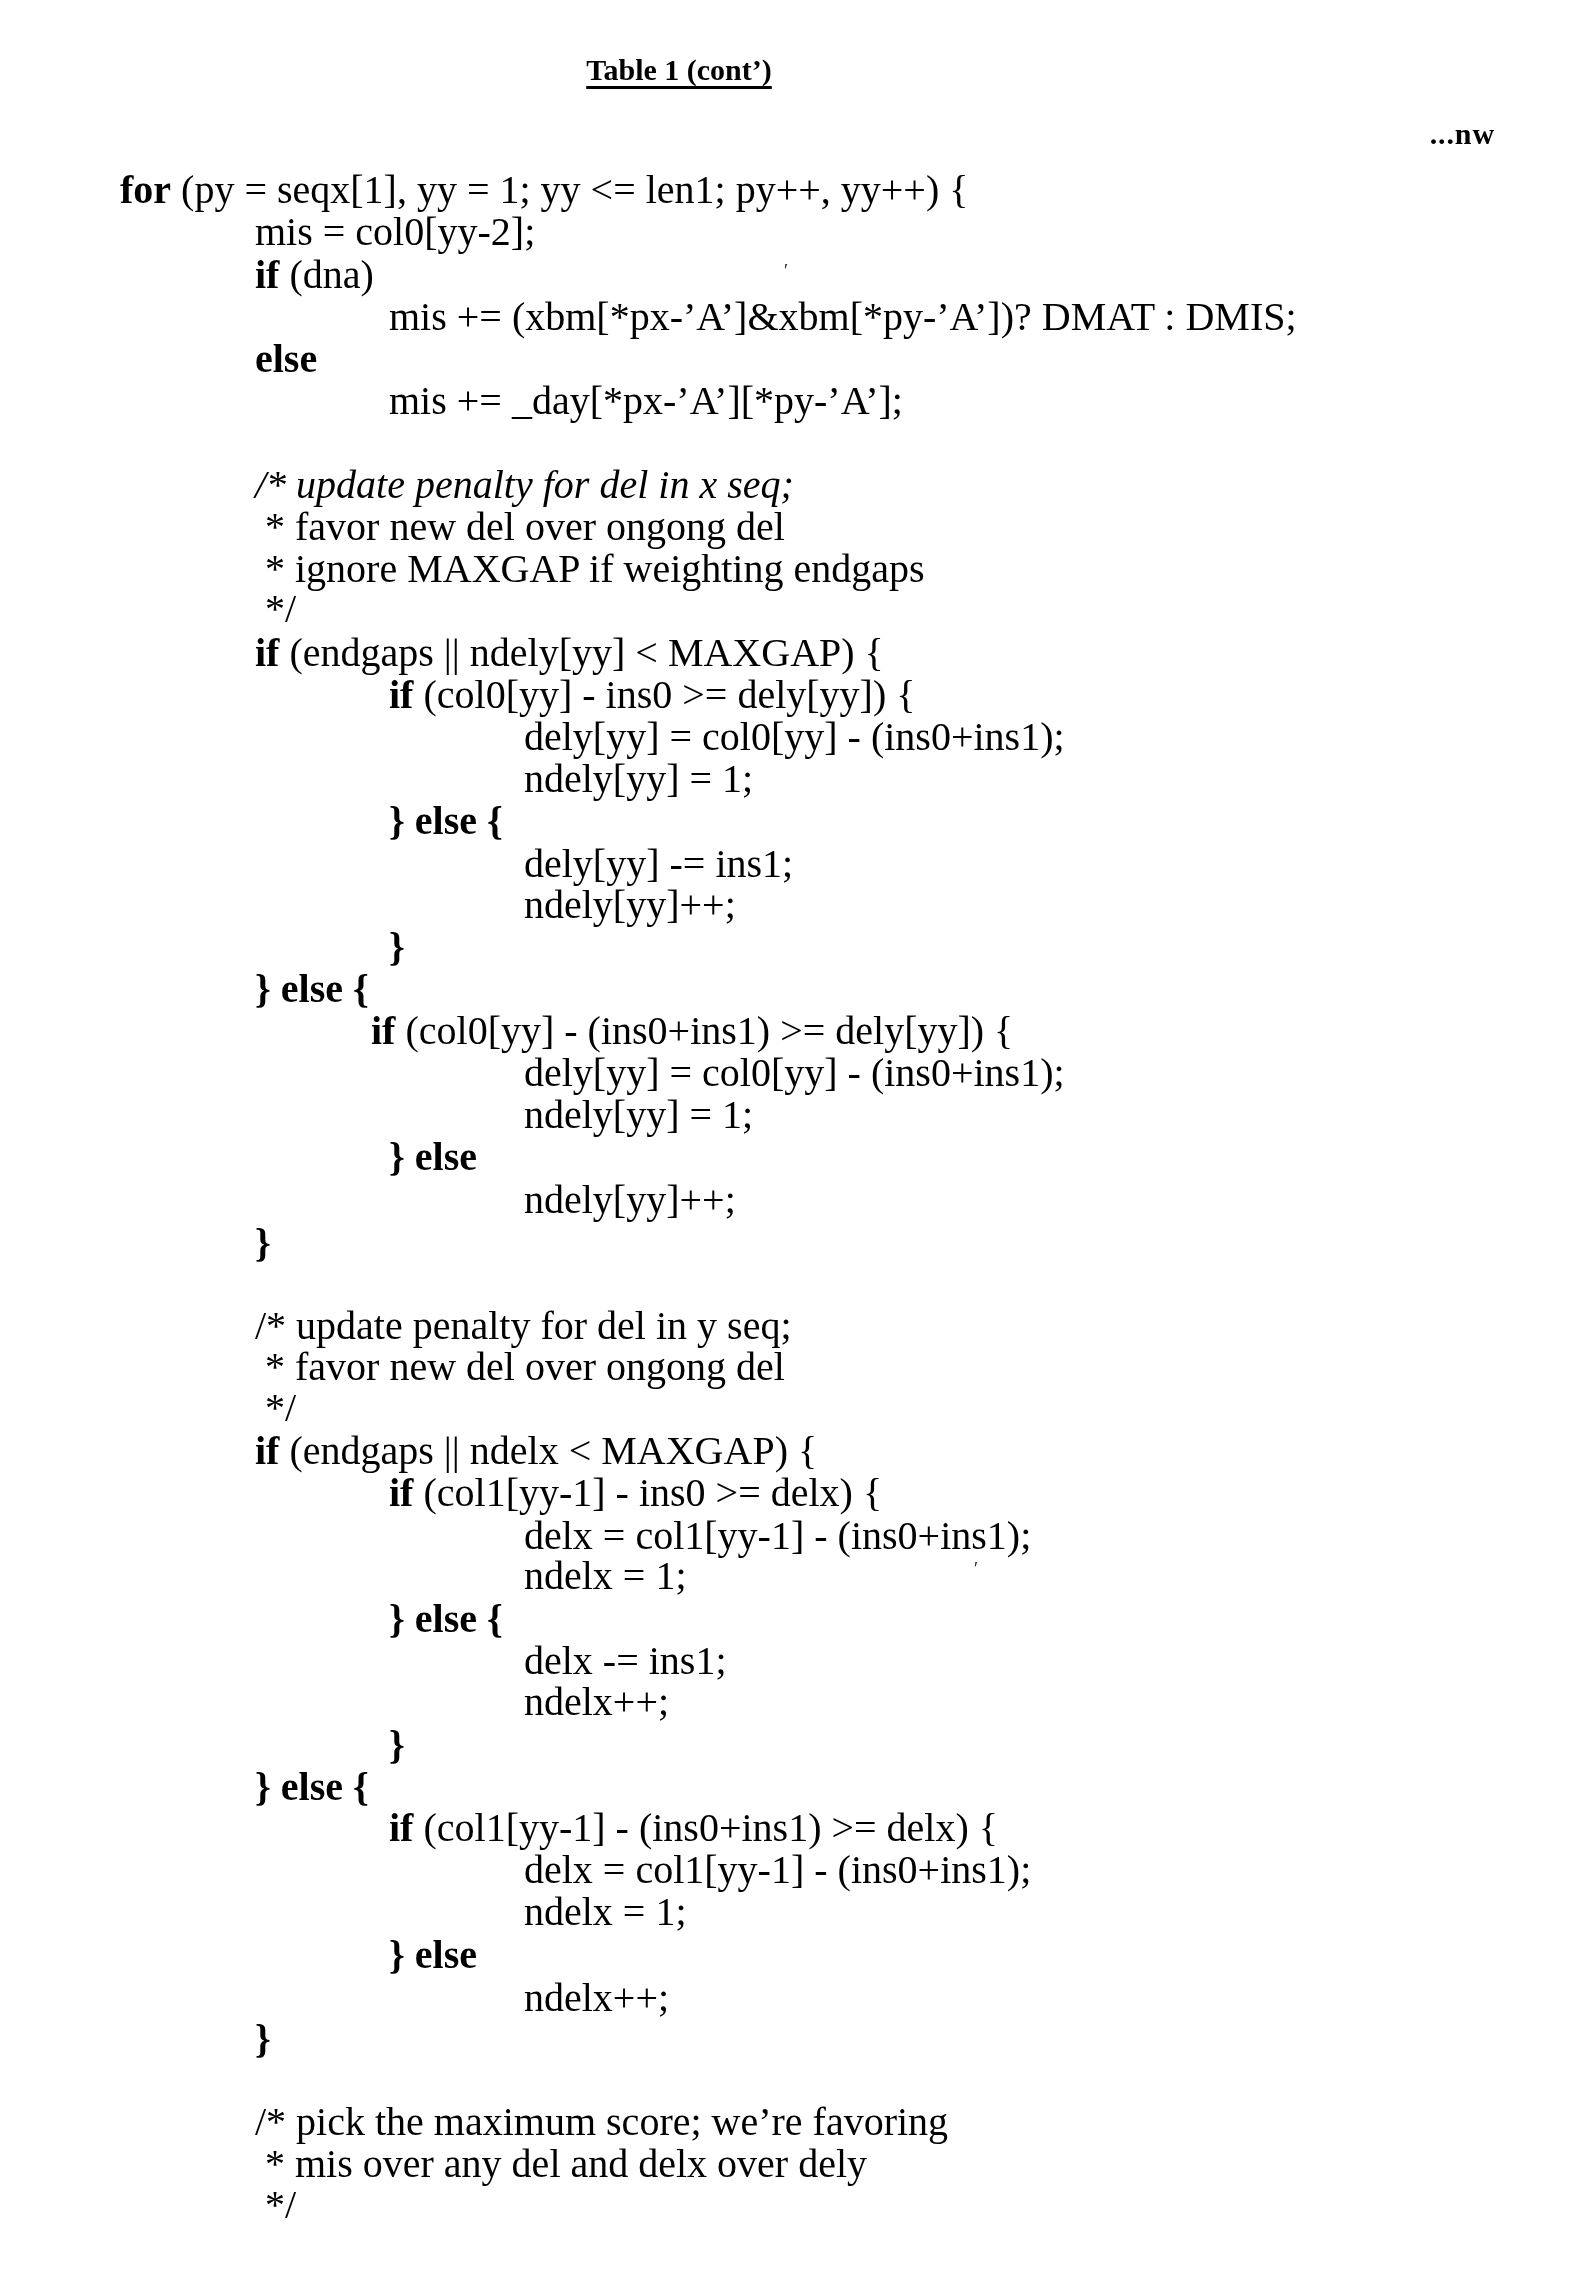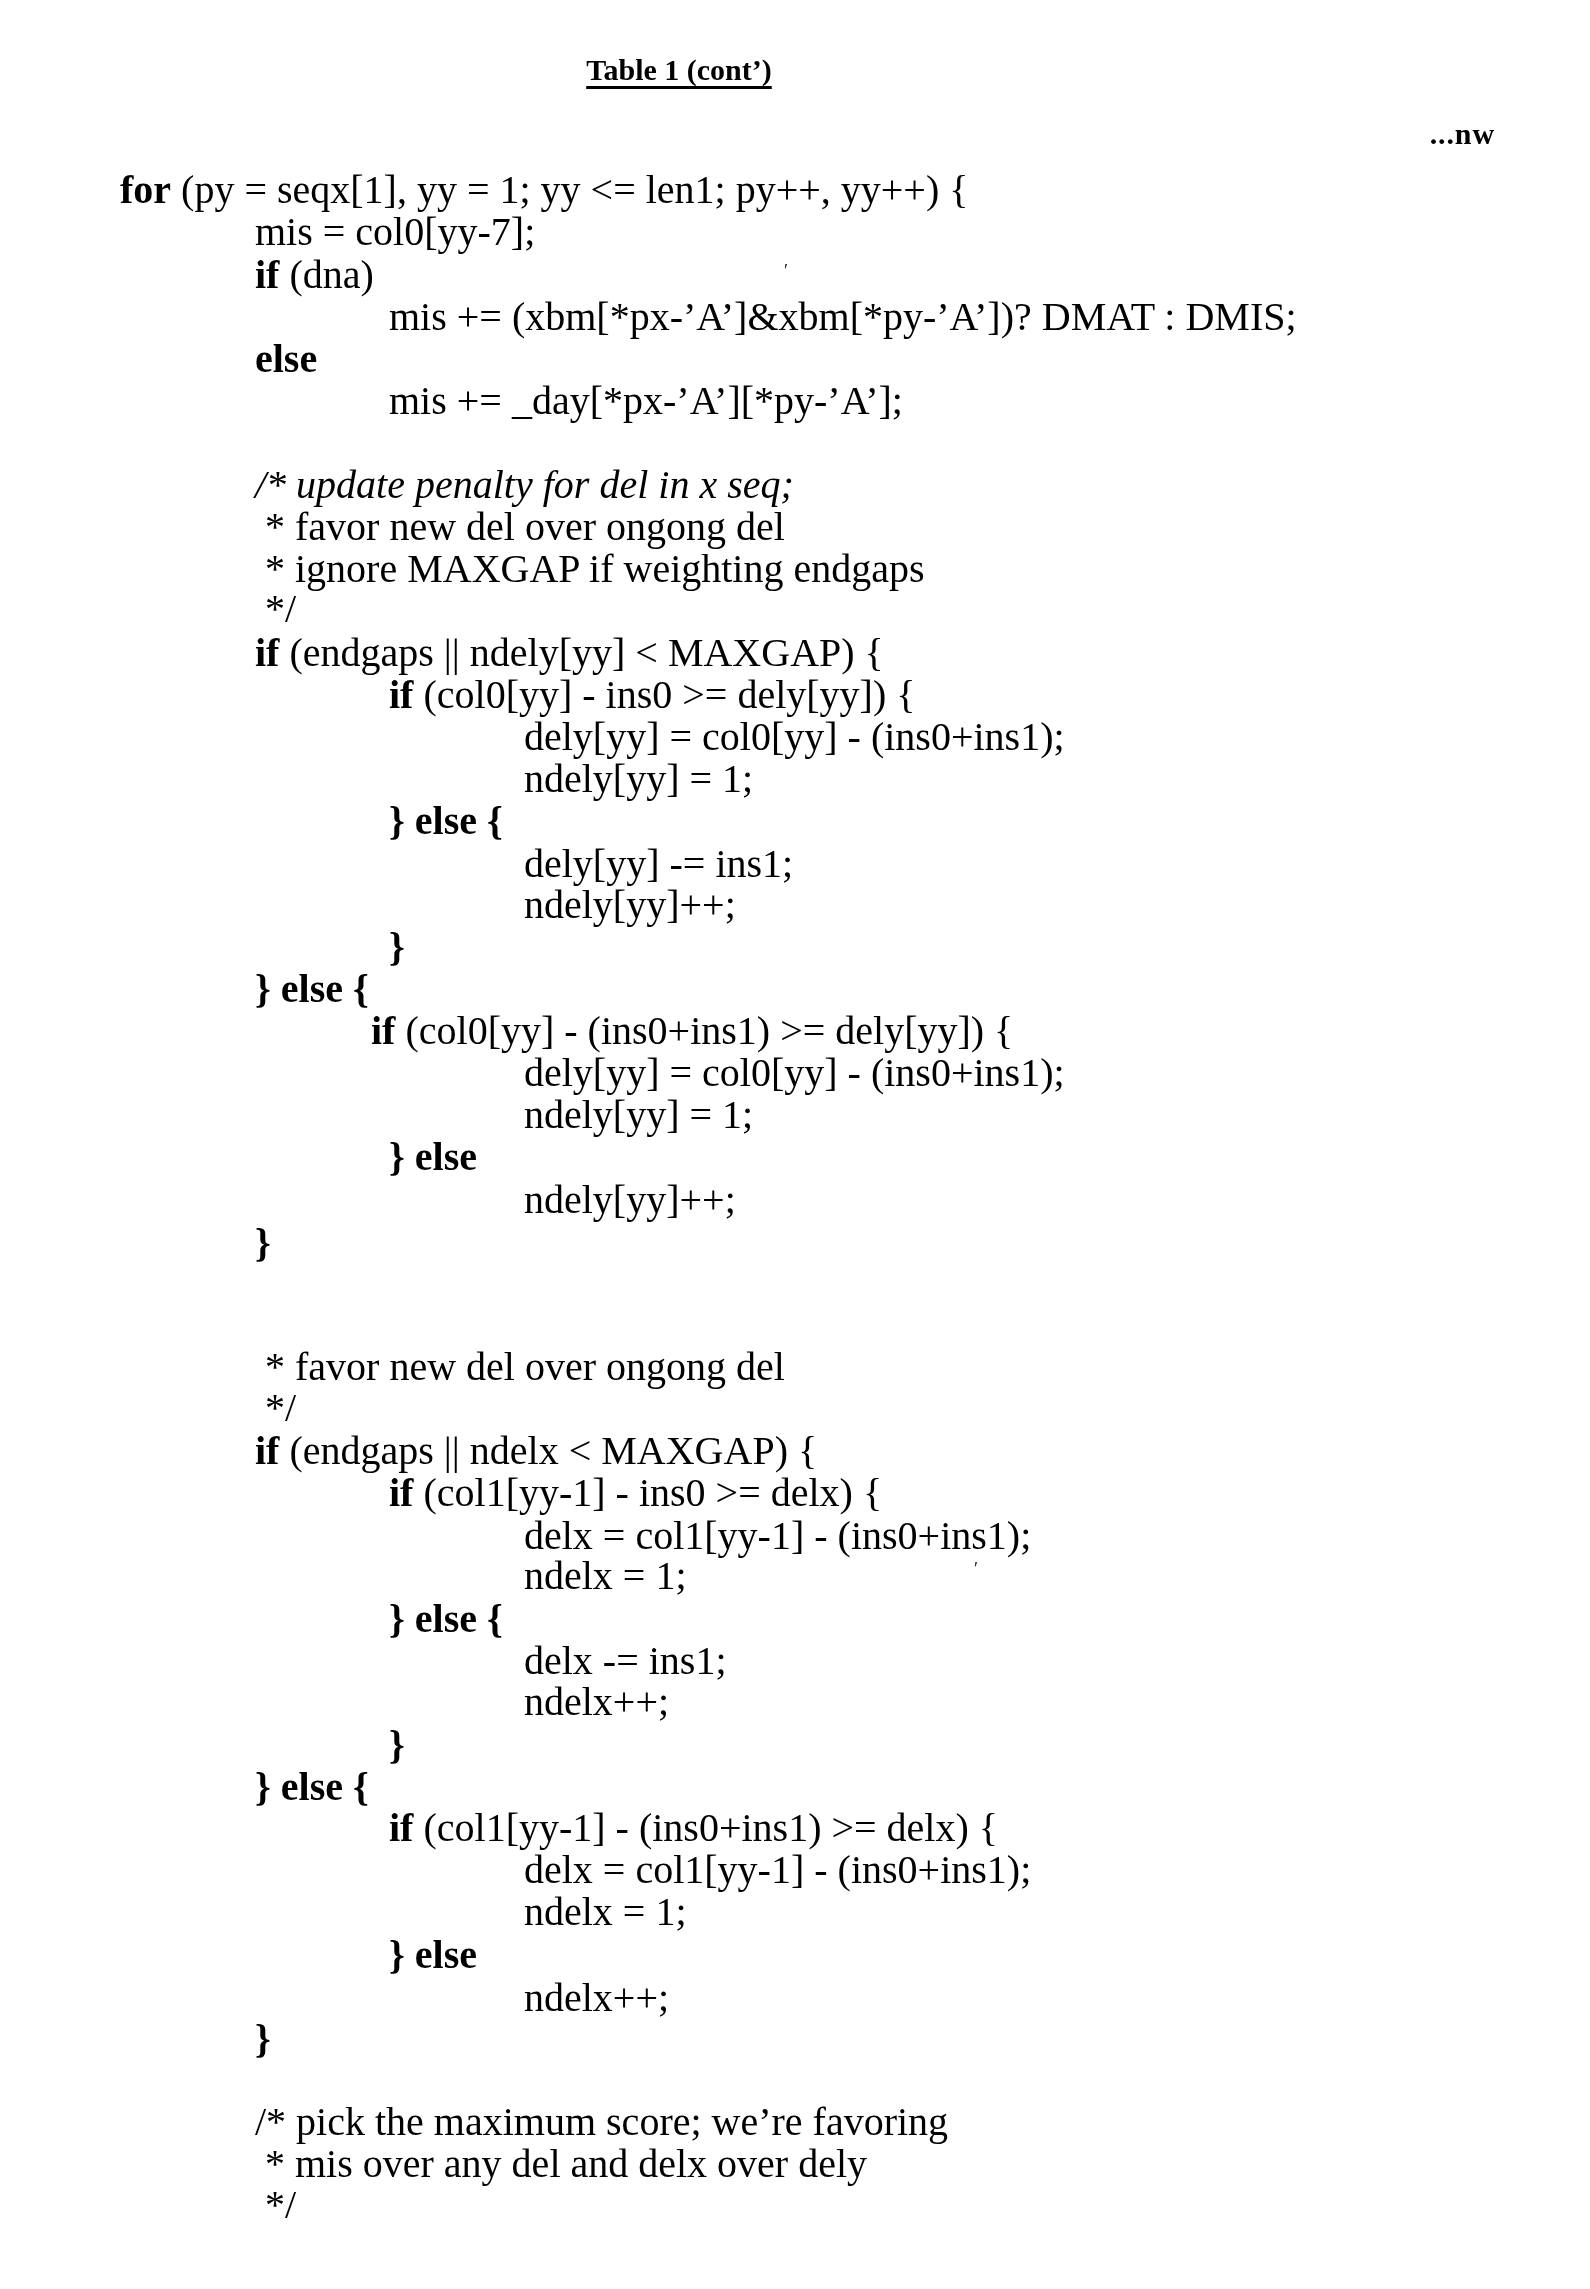--- a/index.html
+++ b/index.html
@@ -13,21 +13,21 @@
   .stray { position: absolute; font-size: 18.3px; color: #222; }
 </style>
 </head>
 <body>
 
 <div class="title"><span>Table 1 (cont’)</span></div>
 <div class="marker">...nw</div>
 
 <div class="code" id="code">
     <div class="line" style="left: 120px; top: 170px;"><span class="kw">for</span><span> (py = seqx[1], yy = 1; yy &lt;= len1; py++, yy++) {</span></div>
-    <div class="line" style="left: 255px; top: 212px;"><span>mis = col0[yy-7];</span></div>
+    <div class="line" style="left: 255px; top: 212px;"><span>mis = col0[yy-2];</span></div>
     <div class="line" style="left: 255px; top: 255px;"><span class="kw">if</span><span> (dna)</span></div>
     <div class="line" style="left: 389px; top: 297px;"><span>mis += (xbm[*px-’A’]&amp;xbm[*py-’A’])? DMAT : DMIS;</span></div>
     <div class="line" style="left: 255px; top: 339px;"><span class="kw">else</span></div>
     <div class="line" style="left: 389px; top: 381px; text-align: center;"><span>mis += _day[*px-’A’][*py-’A’];</span></div>
     <div class="line" style="left: 255px; top: 465px; font-style: italic;"><span>/* update penalty for del in x seq;</span></div>
     <div class="line" style="left: 255px; top: 507px;"><span> * favor new del over ongong del</span></div>
     <div class="line" style="left: 255px; top: 549px;"><span> * ignore MAXGAP if weighting endgaps</span></div>
     <div class="line" style="left: 255px; top: 589px;"><span> */</span></div>
     <div class="line" style="left: 255px; top: 633px; text-align: right;"><span class="kw">if</span><span> (endgaps || ndely[yy] &lt; MAXGAP) {</span></div>
     <div class="line" style="left: 389px; top: 675px;"><span class="kw">if</span><span> (col0[yy] - ins0 &gt;= dely[yy]) {</span></div>
@@ -37,20 +37,21 @@
     <div class="line" style="left: 524px; top: 844px;"><span>dely[yy] -= ins1;</span></div>
     <div class="line" style="left: 524px; top: 885px;"><span>ndely[yy]++;</span></div>
     <div class="line" style="left: 389px; top: 927px;"><span class="kw">}</span></div>
     <div class="line" style="left: 255px; top: 969px;"><span class="kw">} else {</span></div>
     <div class="line" style="left: 371px; top: 1011px; text-align: center;"><span class="kw">if</span><span> (col0[yy] - (ins0+ins1) &gt;= dely[yy]) {</span></div>
     <div class="line" style="left: 524px; top: 1053px;"><span>dely[yy] = col0[yy] - (ins0+ins1);</span></div>
     <div class="line" style="left: 524px; top: 1095px;"><span>ndely[yy] = 1;</span></div>
     <div class="line" style="left: 389px; top: 1137px;"><span class="kw">} else</span></div>
     <div class="line" style="left: 524px; top: 1180px;"><span>ndely[yy]++;</span></div>
     <div class="line" style="left: 255px; top: 1223px;"><span class="kw">}</span></div>
+    <div class="line" style="left: 255px; top: 1306px;"><span>/* update penalty for del in y seq;</span></div>
     <div class="line" style="left: 255px; top: 1347px;"><span> * favor new del over ongong del</span></div>
     <div class="line" style="left: 255px; top: 1388px;"><span> */</span></div>
     <div class="line" style="left: 255px; top: 1431px;"><span class="kw">if</span><span> (endgaps || ndelx &lt; MAXGAP) {</span></div>
     <div class="line" style="left: 389px; top: 1473px;"><span class="kw">if</span><span> (col1[yy-1] - ins0 &gt;= delx) {</span></div>
     <div class="line" style="left: 524px; top: 1516px;"><span>delx = col1[yy-1] - (ins0+ins1);</span></div>
     <div class="line" style="left: 524px; top: 1556px;"><span>ndelx = 1;</span></div>
     <div class="line" style="left: 389px; top: 1599px;"><span class="kw">} else {</span></div>
     <div class="line" style="left: 524px; top: 1641px;"><span>delx -= ins1;</span></div>
     <div class="line" style="left: 524px; top: 1682px;"><span>ndelx++;</span></div>
     <div class="line" style="left: 389px; top: 1725px;"><span class="kw">}</span></div>

